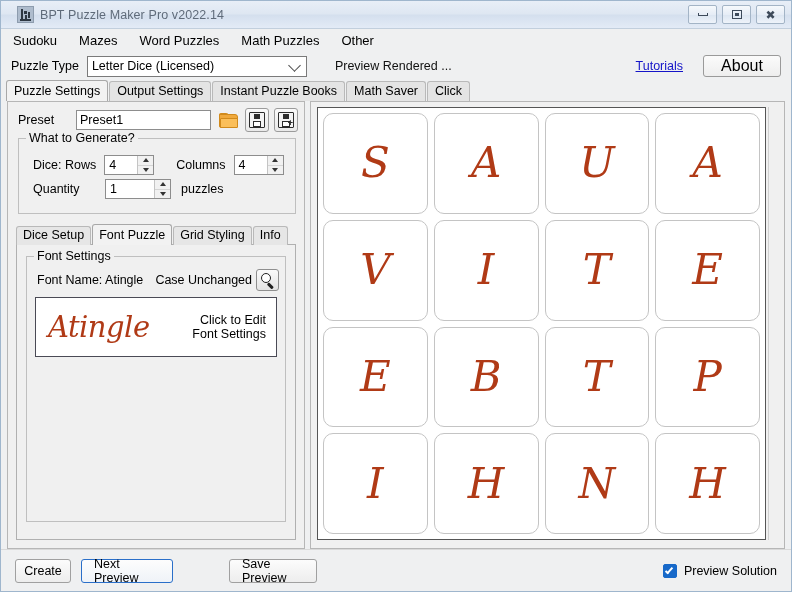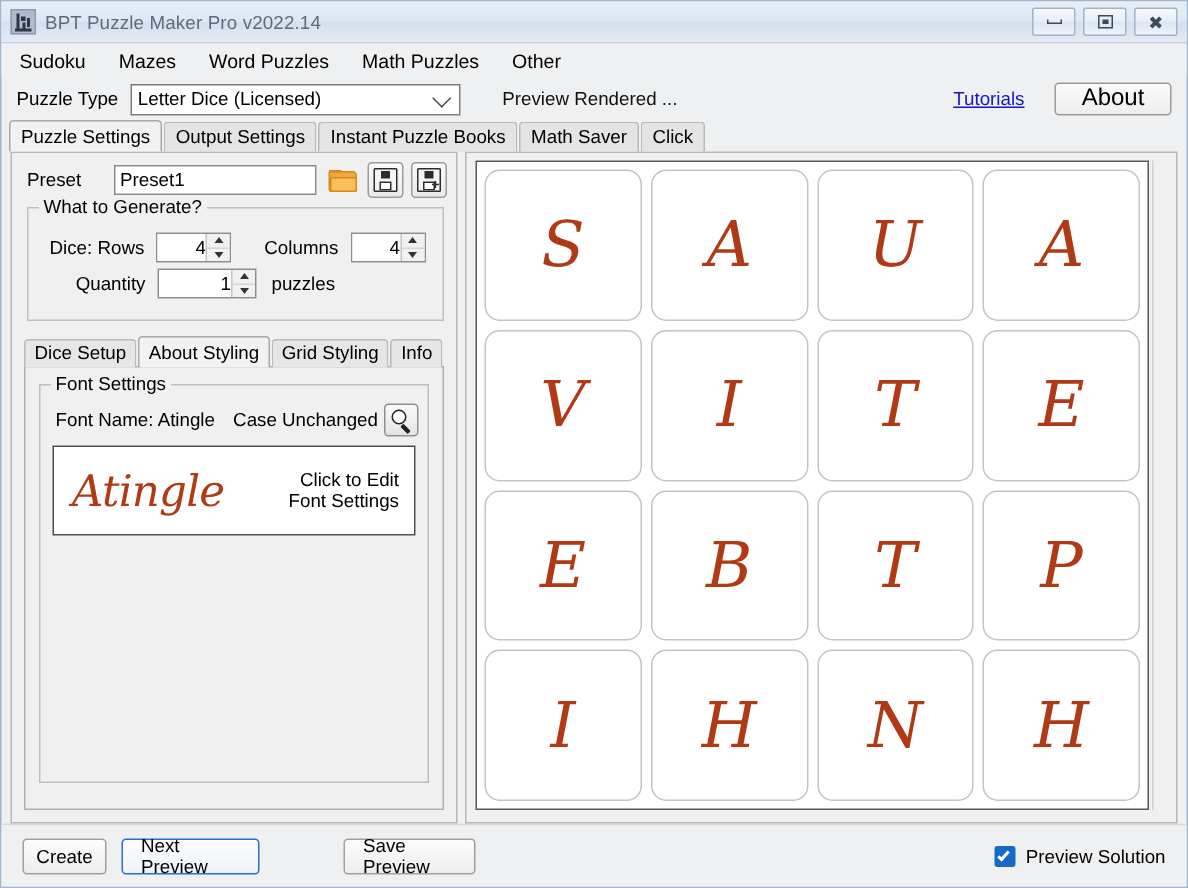--- a/index.html
+++ b/index.html
@@ -26,21 +26,21 @@
     display: flex;
     flex-direction: column;
   }
   
   .titlebar {
     height: 28px;
     background: linear-gradient(to bottom, #e8eef7 0%, #dee7f2 48%, #d4dfee 52%, #e3ebf6 100%);
     border-bottom: 1px solid #c2cfdd;
     display: flex;
     align-items: center;
-    padding: 0 2px 0 6px;
+    padding: 0 2px 0 16px;
     box-sizing: border-box;
     flex: none;
   }
   .app-icon {
     width: 17px; height: 17px;
     margin-right: 6px;
     position: relative;
     flex: none;
     background: #aebccd;
     border: 1px solid #8d9cae;
@@ -320,21 +320,20 @@
     line-height: 8px;
     font-weight: bold;
     color: #2c2c2c;
   }
   
   .groupbox {
     margin: 4px 8px 0 10px;
     border: 1px solid #bfbfbf;
     position: relative;
     padding: 12px 8px 10px 8px;
-    text-align: right;
   }
   .groupbox > .gb-title {
     position: absolute;
     top: -8px; left: 7px;
     background: #f0f0f0;
     padding: 0 3px;
     font-size: 12.5px;
   }
   .field-row {
     display: flex;
@@ -706,21 +705,21 @@
               <div class="up"></div>
               <div class="dn"></div>
             </div>
           </div>
           <div class="field-label" style="margin-left:10px;">puzzles</div>
         </div>
       </div>
 
       <div class="subtabstrip">
         <div class="tab">Dice Setup</div>
-        <div class="tab active">About Styling</div>
+        <div class="tab active">Font Puzzle</div>
         <div class="tab">Grid Styling</div>
         <div class="tab">Info</div>
       </div>
 
       <div class="subpanel">
         <div class="font-group">
           <div class="gb-title">Font Settings</div>
           <div class="font-name-row">
             <span>Font Name: Atingle</span>
             <span class="case">Case Unchanged</span>

